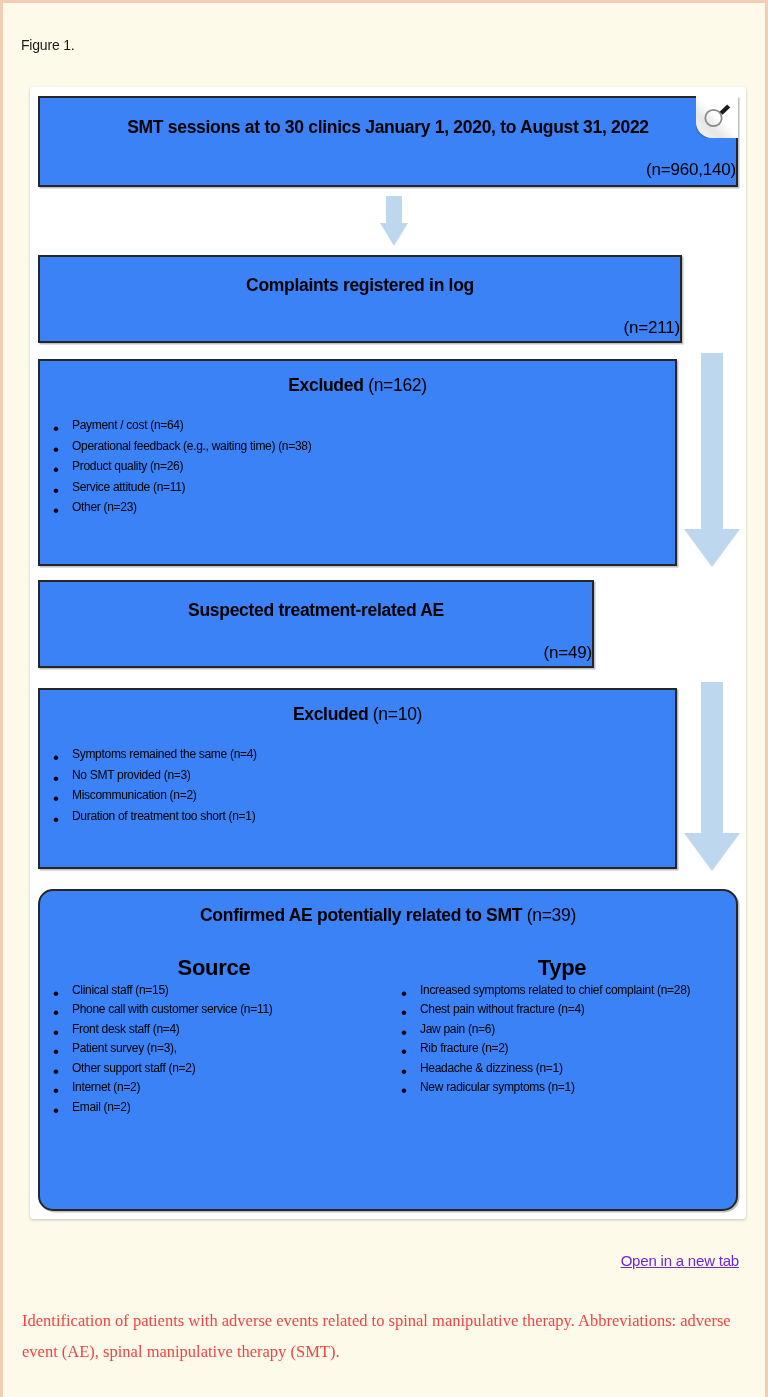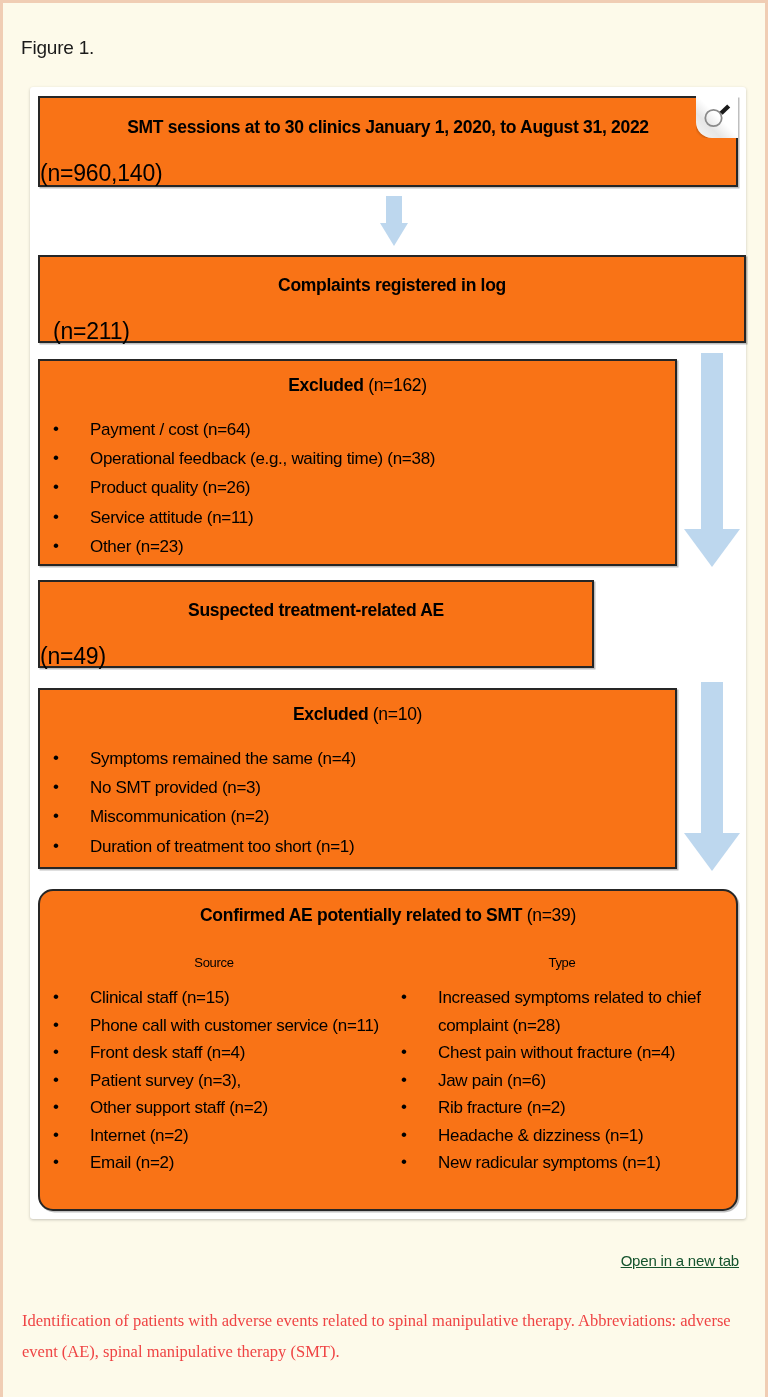--- a/index.html
+++ b/index.html
@@ -21,72 +21,72 @@
     height: 1397px;
     border-left: 3px solid #f0cdb4;
     border-right: 3px solid #f0cdb4;
     border-top: 3px solid #f0cdb4;
     background: #fdfaea;
   }
   .figure-label {
     position: absolute;
     left: 18px;
     top: 34px;
-    font-size: 19px;
+    font-size: 14px;
     color: #1b1b1b;
     font-family: "Liberation Sans", sans-serif;
     letter-spacing: -0.2px;
   }
 
   
   .figure-card {
     position: absolute;
     left: 27px;
     top: 84px;
     width: 716px;
     height: 1132px;
     background: #ffffff;
     border-radius: 3px;
     box-shadow: 0 1px 3px rgba(0,0,0,0.22);
   }
 
   .box {
     position: absolute;
-    background: #f97316;
+    background: #3b82f6;
     border: 2.5px solid #262626;
     box-shadow: 1.5px 1.5px 0 rgba(0,0,0,0.25);
   }
 
   .box-title {
     text-align: center;
     font-weight: bold;
     font-size: 17.5px;
     color: #000;
     letter-spacing: -0.3px;
     line-height: 1.25;
   }
   .box-title .reg {
     font-weight: normal;
   }
   .box-sub {
-    text-align: left;
-    font-size: 23px;
+    text-align: right;
+    font-size: 17px;
     color: #000;
     letter-spacing: -0.2px;
   }
 
   ul.bullets {
     list-style: none;
     margin: 0;
     padding: 0;
   }
   ul.bullets li {
     position: relative;
-    padding-left: 50px;
-    font-size: 17px;
+    padding-left: 32px;
+    font-size: 12px;
     line-height: 1.72;
     color: #000;
     letter-spacing: -0.3px;
   }
   ul.bullets li::before {
     content: "\2022";
     position: absolute;
     left: 13px;
     top: -1px;
     font-size: 17px;
@@ -139,36 +139,36 @@
   .cols {
     position: absolute;
     left: 0; right: 0;
     display: flex;
   }
   .col {
     flex: 1 1 50%;
   }
   .col-head {
     text-align: center;
-    font-weight: normal;
-    font-size: 13px;
+    font-weight: bold;
+    font-size: 22px;
     letter-spacing: -0.3px;
     color: #000;
-    margin-bottom: 14px;
+    margin-bottom: 0;
   }
   .col ul.bullets li {
     line-height: 1.62;
   }
 
   .open-tab-link {
     position: absolute;
     right: 26px;
     top: 1249px;
     font-size: 15px;
-    color: #14532d;
+    color: #6d28d9;
     text-decoration: underline;
     font-family: "Liberation Sans", sans-serif;
     cursor: pointer;
     letter-spacing: -0.2px;
   }
 
   .caption {
     position: absolute;
     left: 19px;
     right: 24px;
@@ -198,21 +198,21 @@
           <path d="M19.6 12.8 L27.2 5.6 L30.2 8.6 L22.6 15.8 Z" fill="#1a1a1a"></path>
         </svg>
       </div>
     </div>
 
     <div class="arrow-down" style="left:350px; top:109px; width:28px; height:50px;">
       <div class="arrow-shaft" style="left:6px; top:0; width:16px; height:28px;"></div>
       <div class="arrow-head" style="left:0; top:27px; border-left-width:14px; border-right-width:14px; border-top-width:23px;"></div>
     </div>
 
-    <div class="box" style="left:8px; top:168px; width:708px; height:88px;">
+    <div class="box" style="left:8px; top:168px; width:644px; height:88px;">
       <div class="box-title" style="margin-top:18px;">Complaints registered in log</div>
       <div class="box-sub" style="margin-top:21px;margin-left:13px;">(n=211)</div>
     </div>
 
     <div class="box" style="left:8px; top:272px; width:639px; height:207px;">
       <div class="box-title" style="margin-top:14px;">
         <span>Excluded</span>
         <span class="reg">(n=162)</span>
       </div>
       <ul class="bullets" style="margin-top:18px;">

